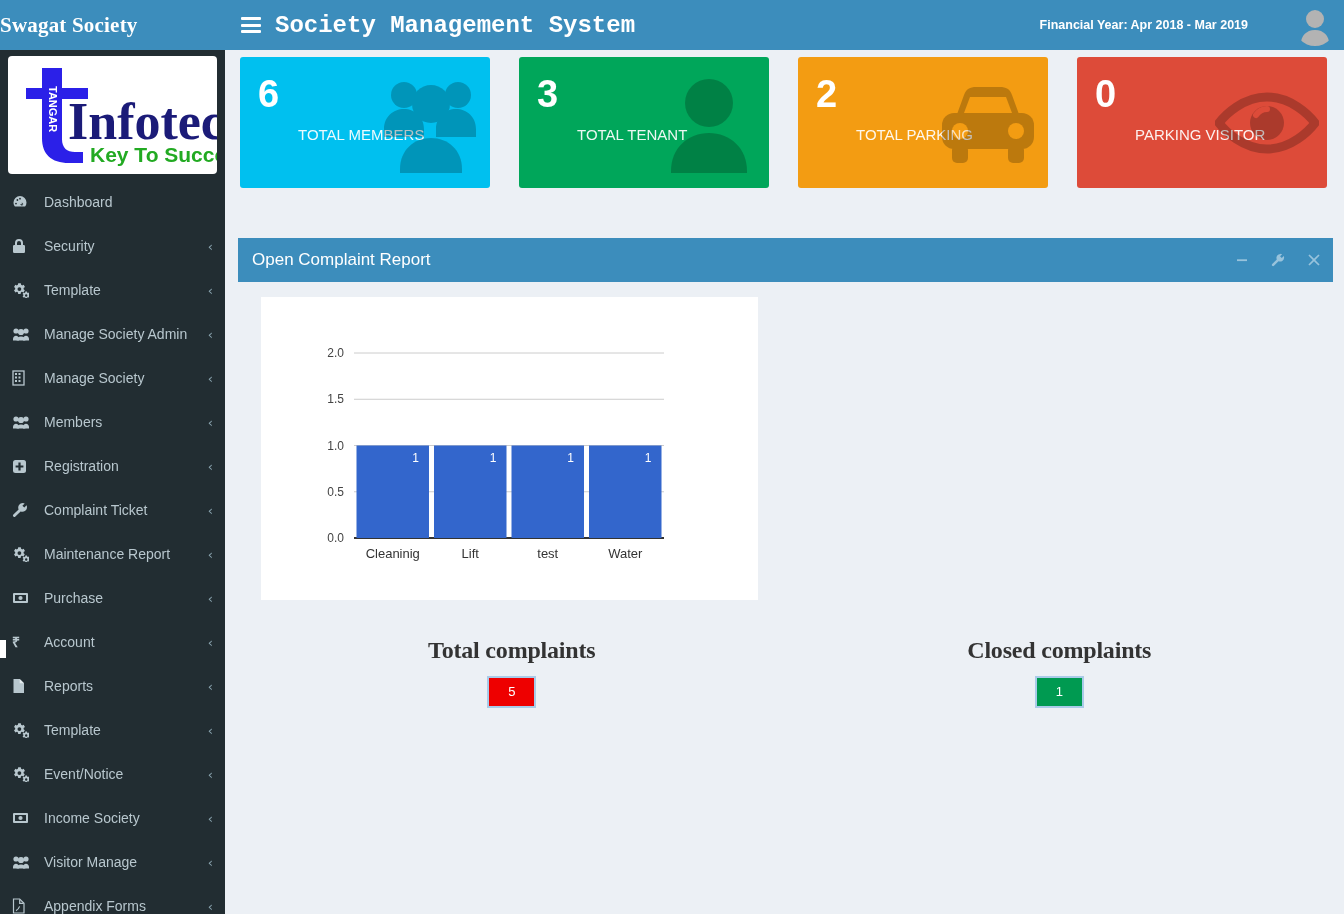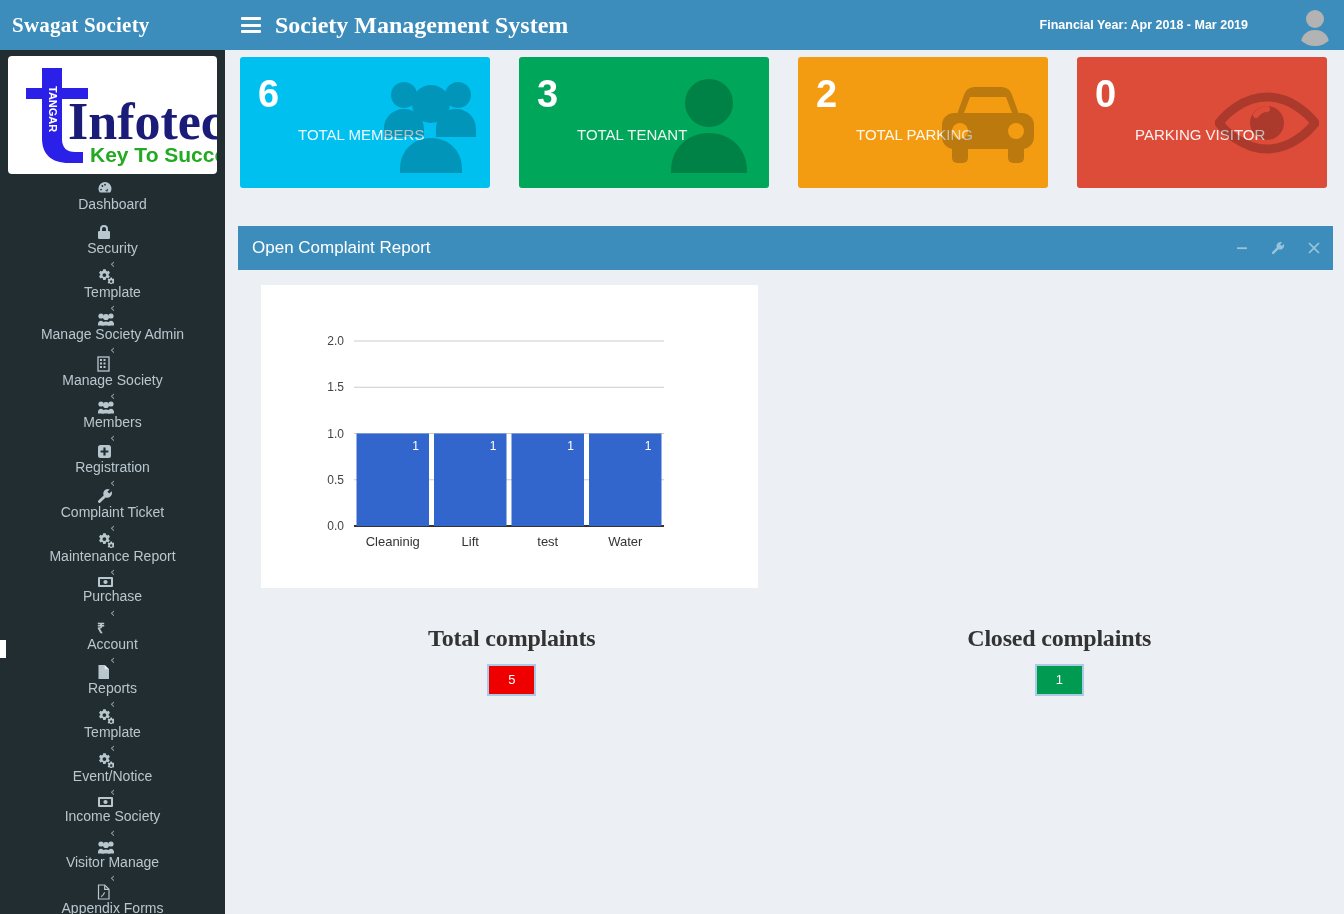--- a/index.html
+++ b/index.html
@@ -11,36 +11,36 @@
     font-family: "Liberation Sans", sans-serif;
   }
 
   
   #topbar {
     position: absolute; top: 0; left: 0; width: 1344px; height: 50px;
     display: flex; align-items: stretch;
   }
   #brand {
     width: 225px; height: 50px; background: #3c8dbc;
-    display: flex; align-items: center; padding-left: 12px;
+    display: flex; align-items: center; 
     color: #fff; font-family: "Liberation Serif", serif;
     font-size: 21px; font-weight: bold; letter-spacing: .2px;
     border-right: 1px solid #3c8dbc;
   }
   #header {
     flex: 1; background: #3c8dbc; display: flex; align-items: center;
     position: relative; padding-left: 16px;
   }
   #hamburger {
     width: 20px; height: 16px; display: flex; flex-direction: column;
     justify-content: space-between; cursor: pointer; margin-right: 14px;
   }
   #hamburger i { display:block; height: 3px; background: #fff; border-radius: 1px; }
   #apptitle {
-    color: #fff; font-family: Liberation Serif, serif;
+    color: #fff; font-family: Liberation Mono, monospace;
     font-size: 24px; font-weight: bold;
   }
   #fyear {
     position: absolute; right: 96px; top: 50%; transform: translateY(-50%);
     color: #fff; font-size: 12.5px; font-weight: bold; white-space: nowrap;
   }
   #avatar {
     position: absolute; right: 8px; top: 4px;
     width: 42px; height: 42px; border-radius: 50%;
     overflow: hidden; background: transparent; cursor: pointer;
@@ -52,21 +52,21 @@
     background: #222d32; overflow: hidden;
   }
   #logo-box {
     width: 209px; height: 118px; margin: 6px auto 6px auto;
     background: #fff; border-radius: 4px; position: relative; overflow: hidden;
   }
   .menu-item {
     display: flex; align-items: center; height: 44px;
     padding-left: 12px; padding-right: 12px;
     color: #b8c7ce; font-size: 14px; cursor: pointer;
-    position: relative; white-space: nowrap; flex-direction: column;
+    position: relative; white-space: nowrap;
   }
   .menu-item .mi-icon {
     width: 24px; min-width: 24px; display: flex; align-items: center;
     justify-content: flex-start; margin-right: 8px; color: #b8c7ce;
   }
   .menu-item .mi-label { flex: 1; }
   .menu-item .mi-arrow {
     color: #8aa4af; font-size: 13px; font-family: "DejaVu Sans", sans-serif;
   }
   #scroll-notch {
@@ -94,21 +94,21 @@
     position: absolute; left: 18px; top: 69px;
     color: rgba(255,255,255,.92); font-size: 15px; margin-left: 40px;
   }
   .card .c-icon {
     position: absolute; right: 8px; top: 16px;
     width: 104px; height: 100px; opacity: .22;
   }
 
   
   #panel {
-    margin: 38px 11px 0 13px; background: #b91c1c;
+    margin: 50px 11px 0 13px; background: #b91c1c;
   }
   #panel-head {
     height: 44px; background: #3c8dbc; display: flex; align-items: center;
     padding: 0 14px 0 14px; position: relative;
   }
   #panel-title { color: #fff; font-size: 17px; }
   #panel-tools {
     position: absolute; right: 12px; top: 0; height: 44px;
     display: flex; align-items: center; gap: 22px;
   }

